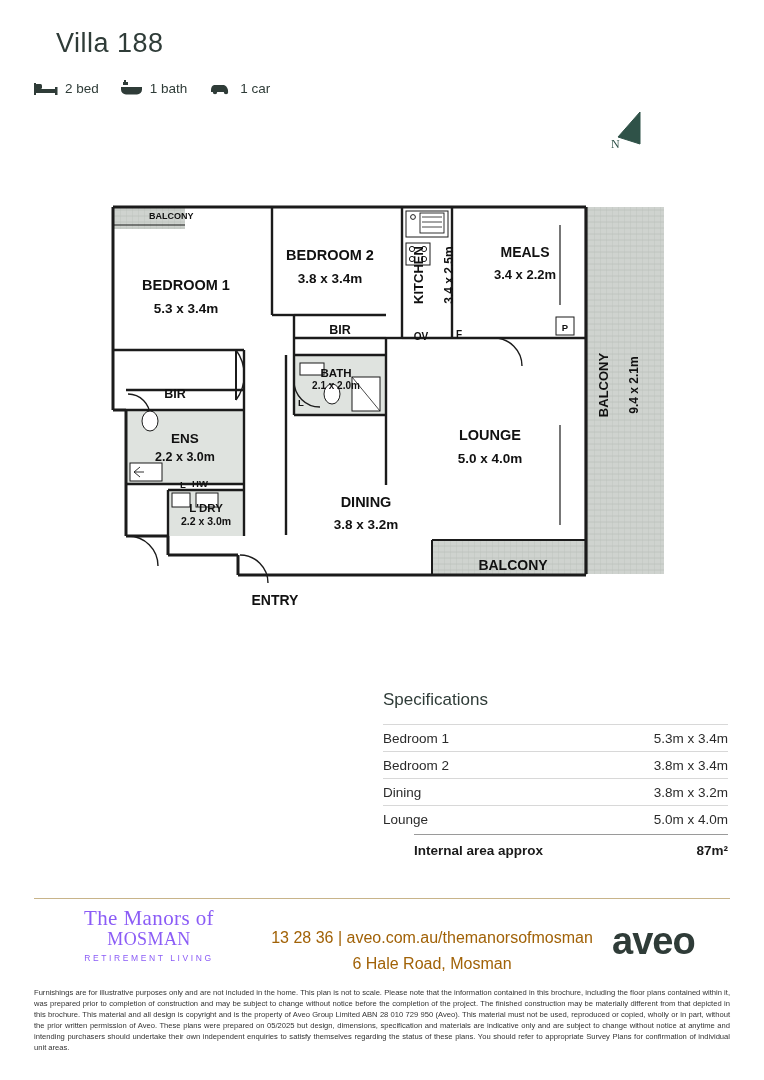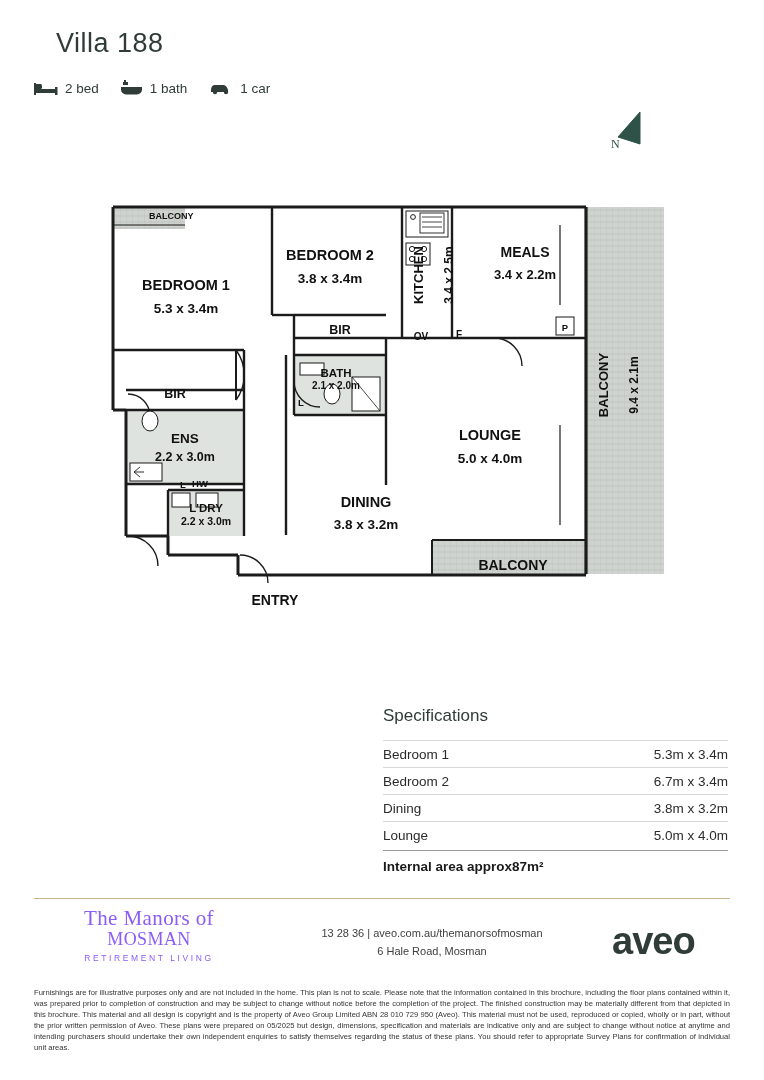--- a/index.html
+++ b/index.html
@@ -62,21 +62,21 @@
     position: absolute;
     left: 0; top: 195px;
     width: 764px;
     height: 430px;
   }
   .plan svg { display: block; }
 
   
   .specs {
     position: absolute;
-    left: 383px; top: 706px;
+    left: 383px; top: 690px;
     width: 345px;
   }
   .specs h2 {
     margin: 0 0 14px 0;
     font-size: 17px;
     font-weight: 400;
     color: #2f3c38;
   }
   .spec-row {
     display: flex;
@@ -84,27 +84,29 @@
     align-items: baseline;
     font-size: 13.5px;
     color: #2b2b2b;
     padding: 5.5px 0;
     border-top: 1px solid #d8d8d8;
   }
   .spec-row .label { font-weight: 400; }
   .spec-row .value { font-weight: 400; }
   .spec-total {
     display: flex;
+    justify-content: space-between;
     align-items: baseline;
     font-size: 13.5px;
     font-weight: bold;
     color: #1b1b1b;
     padding: 8px 0 0 0;
     border-top: 1px solid #9a9a9a;
     margin-top: 2px;
+    margin-left: 31px;
   }
 
   
   .footer-rule {
     position: absolute;
     left: 34px; top: 898px;
     width: 696px;
     height: 1px;
     background: #c8b48a;
   }
@@ -130,22 +132,22 @@
   .brand .b3 {
     font-size: 8.5px;
     letter-spacing: 2.6px;
     margin-top: 4px;
   }
   .contact {
     position: absolute;
     left: 262px; top: 925px;
     width: 340px;
     text-align: center;
-    font-size: 11px;
-    color: #404040;
+    font-size: 16px;
+    color: #a16207;
     line-height: 1.6;
   }
   .aveo {
     position: absolute;
     left: 612px; top: 920px;
     font-family: "Liberation Sans", sans-serif;
     font-size: 38px;
     font-weight: bold;
     letter-spacing: -1px;
     color: #2f3c38;
@@ -407,21 +409,21 @@
 
   <div class="specs">
     <h2>Specifications</h2>
 
     <div class="spec-row">
       <span class="label">Bedroom 1</span>
       <span class="value">5.3m x 3.4m</span>
     </div>
     <div class="spec-row">
       <span class="label">Bedroom 2</span>
-      <span class="value">6.7m x 3.4m</span>
+      <span class="value">3.8m x 3.4m</span>
     </div>
     <div class="spec-row">
       <span class="label">Dining</span>
       <span class="value">3.8m x 3.2m</span>
     </div>
     <div class="spec-row">
       <span class="label">Lounge</span>
       <span class="value">5.0m x 4.0m</span>
     </div>
     <div class="spec-total">

